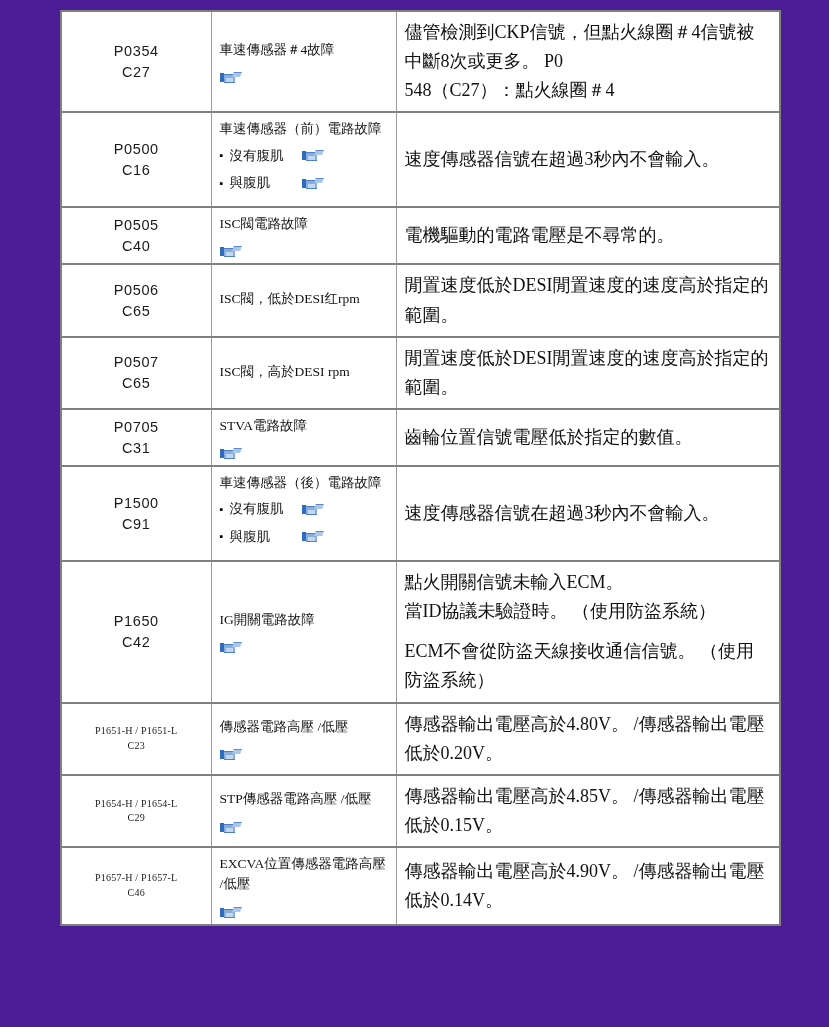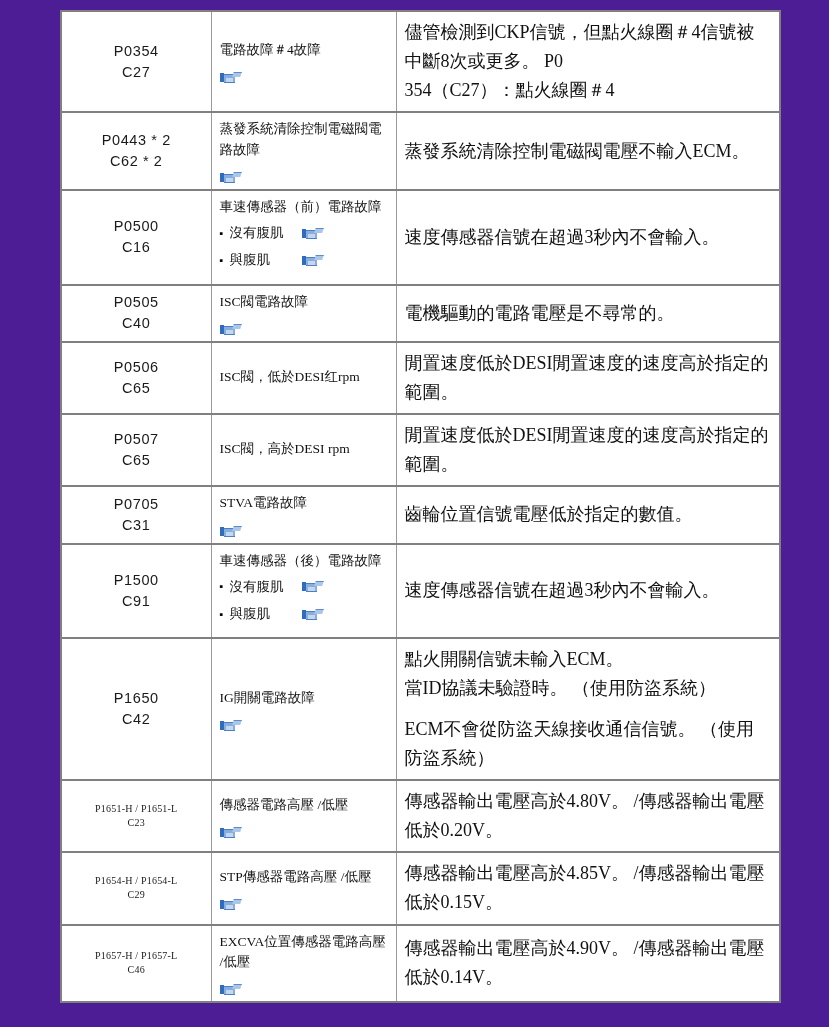--- a/index.html
+++ b/index.html
@@ -156,34 +156,24 @@
       <col class="c-code">
       <col class="c-desc">
       <col class="c-cond">
     </colgroup>
     <tbody id="dtc-body">
         <tr>
           <td class="code-cell">
             <span class="code-line">P0354</span>
             <span class="code-line">C27</span>
           </td>
-          <td class="desc-cell"><span class="desc-title">電路故障＃4故障</span><span class="hand-icon"><span class="bar"></span><span class="palm"></span><span class="finger"></span><span class="thumb"></span></span></td>
+          <td class="desc-cell"><span class="desc-title">車速傳感器＃4故障</span><span class="hand-icon"><span class="bar"></span><span class="palm"></span><span class="finger"></span><span class="thumb"></span></span></td>
           <td class="cond-cell">
             <span class="cond-line">儘管檢測到CKP信號，但點火線圈＃4信號被中斷8次或更多。  P0</span>
-            <span class="cond-line">354（C27）：點火線圈＃4</span>
-          </td>
-        </tr>
-        <tr>
-          <td class="code-cell">
-            <span class="code-line">P0443 * 2</span>
-            <span class="code-line">C62 * 2</span>
-          </td>
-          <td class="desc-cell"><span class="desc-title">蒸發系統清除控制電磁閥電路故障</span><span class="hand-icon"><span class="bar"></span><span class="palm"></span><span class="finger"></span><span class="thumb"></span></span></td>
-          <td class="cond-cell">
-            <span class="cond-line">蒸發系統清除控制電磁閥電壓不輸入ECM。</span>
+            <span class="cond-line">548（C27）：點火線圈＃4</span>
           </td>
         </tr>
         <tr>
           <td class="code-cell">
             <span class="code-line">P0500</span>
             <span class="code-line">C16</span>
           </td>
           <td class="desc-cell">
             <span class="desc-title">車速傳感器（前）電路故障</span>
             <ul class="bullets">

